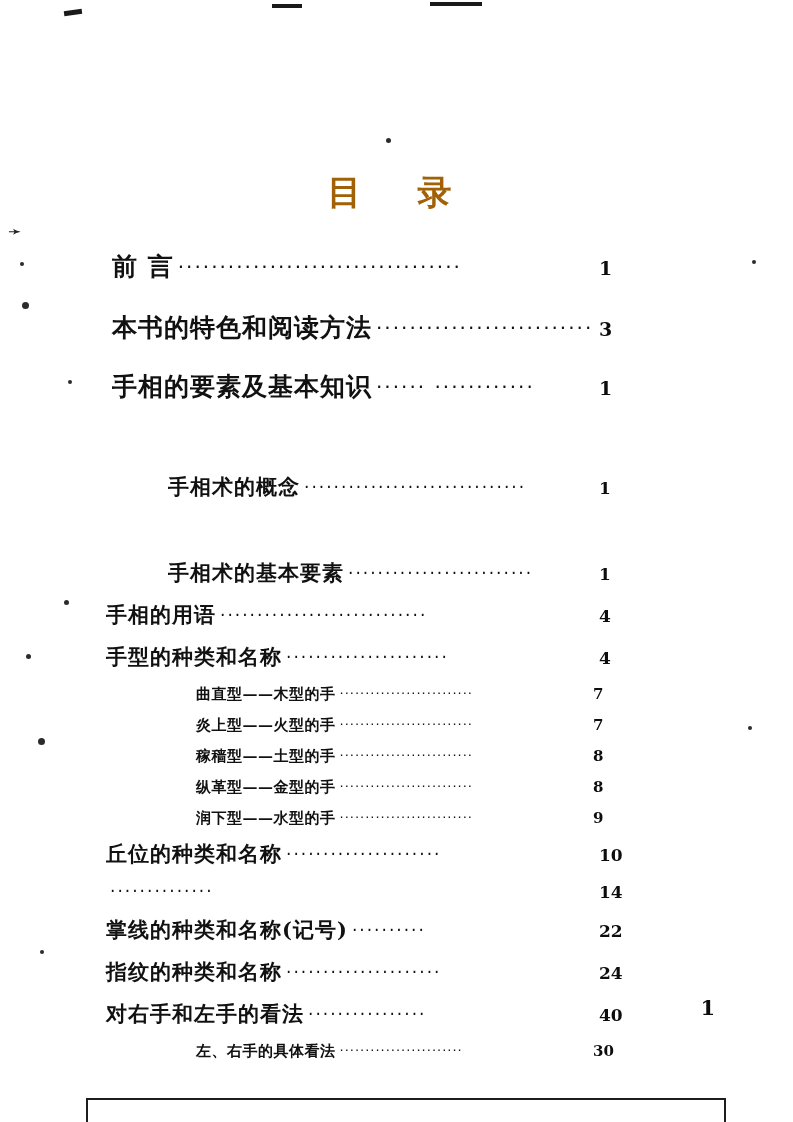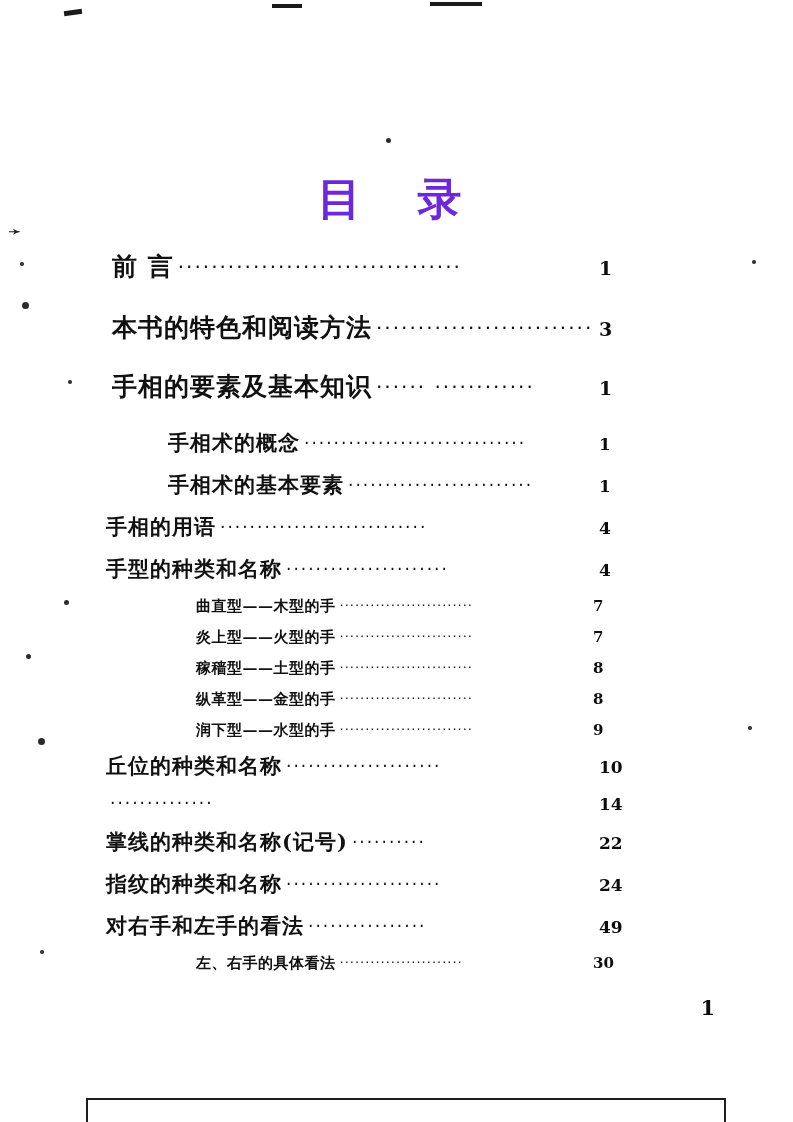--- a/index.html
+++ b/index.html
@@ -33,23 +33,23 @@
 
   
   .toc-title {
     position: absolute;
     left: 0;
     right: 12px;
     top: 170px;
     text-align: center;
     font-family: "DejaVu Serif", "Liberation Serif", serif;
     font-weight: bold;
-    font-size: 44px;
+    font-size: 34px;
     letter-spacing: 2px;
-    color: #6d28d9;
+    color: #a16207;
   }
   .toc-title .gap {
     display: inline-block;
     width: 54px;
   }
 
   
   .toc-list {
     position: absolute;
     left: 0;
@@ -92,21 +92,21 @@
   }
   .lv1 .label { font-size: 25px; font-weight: bold; letter-spacing: 1px; }
   .lv1 .leader { font-size: 20px; letter-spacing: 2px; }
   .lv1 .page-no { font-size: 19px; width: 46px; }
 
   .lv2 {
     padding-left: 168px;
     padding-right: 62px;
     margin-bottom: 14px;
   }
-  .lv2 .label { font-size: 21px; font-weight: bold; letter-spacing: 1px; }
+  .lv2 .label { font-size: 21px; font-weight: bold; letter-spacing: 1px; margin-top: 44px; }
   .lv2 .leader { font-size: 17px; letter-spacing: 2px; }
   .lv2 .page-no { font-size: 17px; width: 46px; }
 
   .lv2b {
     padding-left: 106px;
     padding-right: 62px;
     margin-bottom: 14px;
   }
   .lv2b .label { font-size: 21px; font-weight: bold; letter-spacing: 1px; }
   .lv2b .leader { font-size: 17px; letter-spacing: 2px; }
@@ -287,21 +287,21 @@
 
     <div class="entry lv2b">
       <span class="label">指纹的种类和名称</span>
       <span class="leader">·····················</span>
       <span class="page-no">24</span>
     </div>
 
     <div class="entry lv2b">
       <span class="label">对右手和左手的看法</span>
       <span class="leader">················</span>
-      <span class="page-no">49</span>
+      <span class="page-no">40</span>
     </div>
 
     <div class="entry lv3">
       <span class="label">左、右手的具体看法</span>
       <span class="leader">························</span>
       <span class="page-no">30</span>
     </div>
 
   </div>
 

